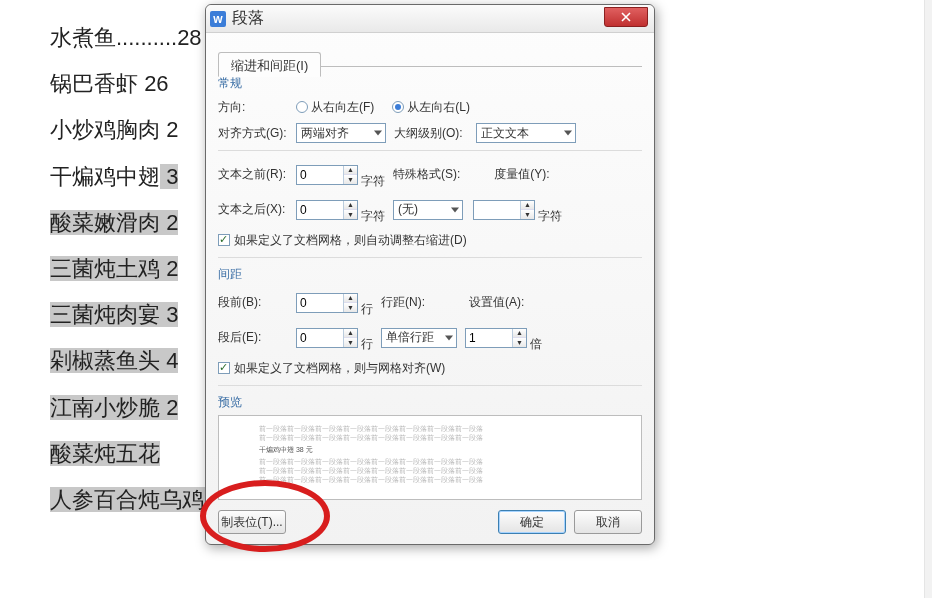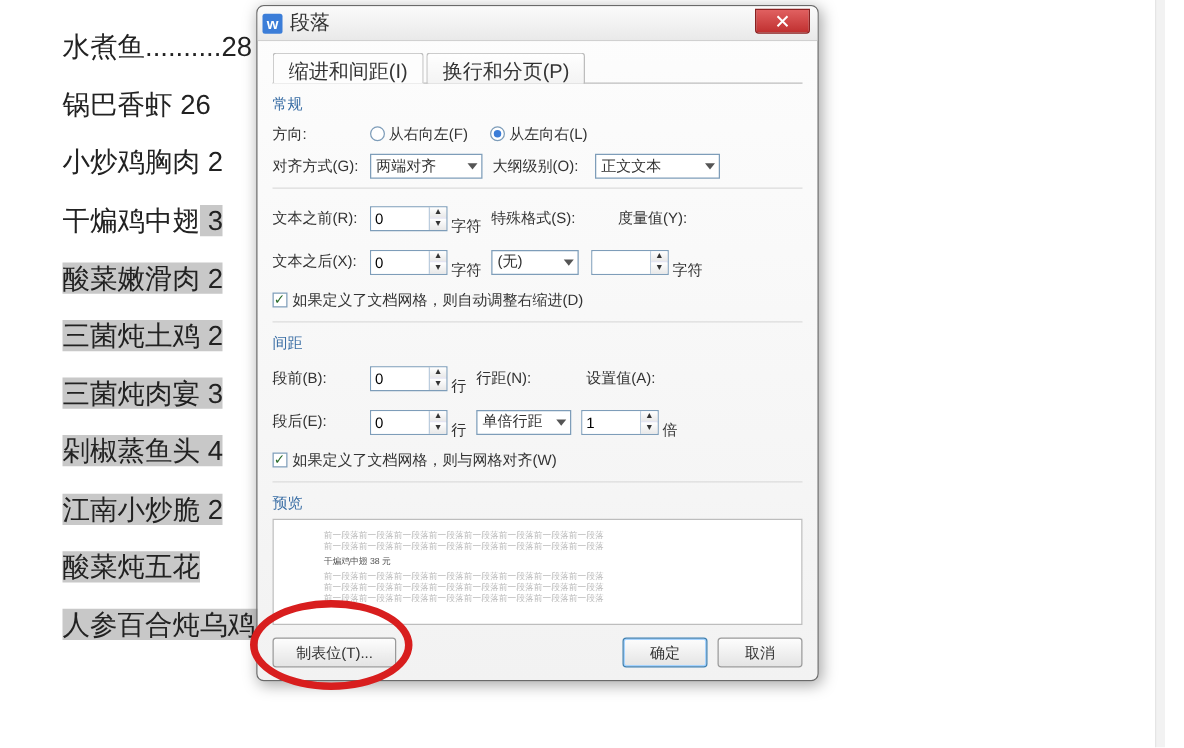--- a/index.html
+++ b/index.html
@@ -8,21 +8,21 @@
   .doc .sel{background:#c8c8c8;}
   .sbar{position:absolute;right:15px;top:0;width:8px;height:598px;background:#f2f2f2;border-left:1px solid #e5e5e5;}
   .dlg{position:absolute;left:205px;top:4px;width:450px;background:linear-gradient(#fdfdfd,#f2f2f2);border:1px solid #6a6a6a;border-radius:6px;box-shadow:2px 3px 12px rgba(0,0,0,.35);}
   .tbar{height:28px;background:linear-gradient(#fbfbfb,#e9e9e9);border-radius:6px 6px 0 0;border-bottom:1px solid #d0d0d0;display:flex;align-items:center;padding:0 4px;position:relative;}
   .ticon{width:16px;height:16px;background:#3b7dd8;border-radius:2px;margin-right:6px;display:flex;align-items:center;justify-content:center;color:#fff;font-size:12px;font-weight:bold;}
   .ttitle{font-size:16px;color:#333;}
   .xbtn{position:absolute;right:6px;top:2px;width:44px;height:20px;background:linear-gradient(#e06060,#c03030);border:1px solid #8a2020;border-radius:0 0 3px 3px;color:#fff;display:flex;align-items:center;justify-content:center;cursor:default;}
   .xbtn svg{width:10px;height:10px;}
   .body{padding:8px 12px 10px 12px;}
   .tabs{border-bottom:1px solid #bdbdbd;display:flex;height:26px;}
-  .tab{border:1px solid #bdbdbd;border-bottom:none;background:linear-gradient(#fff,#f3f3f3);padding:4px 12px;font-size:16px;border-radius:3px 3px 0 0;margin-right:2px;position:relative;top:1px;cursor:default;}
+  .tab{border:1px solid #bdbdbd;border-bottom:none;background:linear-gradient(#fff,#f3f3f3);padding:4px 12px;font-size:13px;border-radius:3px 3px 0 0;margin-right:2px;position:relative;top:11px;cursor:default;}
   .tab.active{background:#fdfdfd;border-bottom:1px solid #fdfdfd;}
   .sect{margin-top:8px;}
   .shdr{color:#3a6ea5;font-size:12px;margin:6px 0 4px 0;}
   .row{display:flex;align-items:center;margin:4px 0;min-height:22px;}
   .lbl{width:78px;font-size:12px;}
   .sel1{height:20px;border:1px solid #7e9db9;background:#fff;font-size:12px;padding:1px 18px 1px 4px;position:relative;display:inline-flex;align-items:center;appearance:none;}
   .selwrap{position:relative;display:inline-block;}
   .selwrap::after{content:"";position:absolute;right:4px;top:50%;transform:translateY(-50%);border-left:4px solid transparent;border-right:4px solid transparent;border-top:5px solid #555;}
   .radio{width:12px;height:12px;border:1px solid #7e9db9;border-radius:50%;display:inline-block;margin-right:3px;position:relative;vertical-align:middle;background:#fff;}
   .radio.ck::after{content:"";position:absolute;left:2px;top:2px;width:6px;height:6px;border-radius:50%;background:#3b7dd8;}
@@ -31,21 +31,21 @@
   .spin{display:inline-flex;border:1px solid #7e9db9;height:20px;background:#fff;}
   .spin input{border:none;width:46px;font-size:12px;padding:0 3px;outline:none;}
   .spinbtns{display:flex;flex-direction:column;width:14px;border-left:1px solid #bcd;}
   .spinbtns span{flex:1;display:flex;align-items:center;justify-content:center;font-size:7px;background:linear-gradient(#fff,#e8e8e8);border-bottom:1px solid #dde;cursor:default;}
   .spinbtns span:last-child{border-bottom:none;}
   .unit{margin:14px 8px 0 3px;font-size:12px;}
   .hr{border:none;border-top:1px solid #dcdcdc;margin:6px 0;}
   .preview{border:1px solid #bdbdbd;background:#fff;height:85px;margin-top:4px;padding:8px 40px;font-size:7px;color:#bbb;line-height:1.3;}
   .preview .main{color:#555;margin:3px 0;}
   .bbar{display:flex;align-items:center;margin-top:10px;gap:8px;}
-  .btn{height:24px;min-width:68px;border:1px solid #9a9a9a;background:linear-gradient(#fdfdfd,#e4e4e4);border-radius:3px;font-size:12px;padding:0 18px;cursor:default;display:inline-flex;align-items:center;justify-content:center;}
+  .btn{height:24px;min-width:68px;border:1px solid #9a9a9a;background:linear-gradient(#fdfdfd,#e4e4e4);border-radius:3px;font-size:12px;padding:0 2px;cursor:default;display:inline-flex;align-items:center;justify-content:center;}
   .btn.def{border:1px solid #3c7fb1;box-shadow:0 0 0 1px #a5d3ff inset;}
   .circle{position:absolute;left:200px;top:480px;width:130px;height:72px;border:6px solid #d81e1e;border-radius:50%;pointer-events:none;}
 </style>
 </head>
 <body>
 
 <div class="doc">
   <div><span>水煮鱼</span><span>..........</span><span>28</span> <span>元</span></div>
   <div><span>锅巴香虾</span> <span>26</span></div>
   <div><span>小炒鸡胸肉</span> <span>2</span></div>
@@ -67,21 +67,20 @@
     <span class="ttitle">段落</span>
     <span class="xbtn">
       <svg viewBox="0 0 10 10">
           <path d="M1 1 L9 9 M9 1 L1 9" stroke="#fff" stroke-width="1.6"></path>
         </svg>
     </span>
   </div>
   <div class="body">
     <div class="tabs">
       <div class="tab active">缩进和间距(I)</div>
-      <div class="tab">换行和分页(P)</div>
     </div>
 
     <div class="sect">
       <div class="shdr">常规</div>
       <div class="row">
         <span class="lbl">方向:</span>
         <span class="radio"></span>
         <span style="margin-right:18px">从右向左(F)</span>
         <span class="radio ck"></span>
         <span>从左向右(L)</span>

